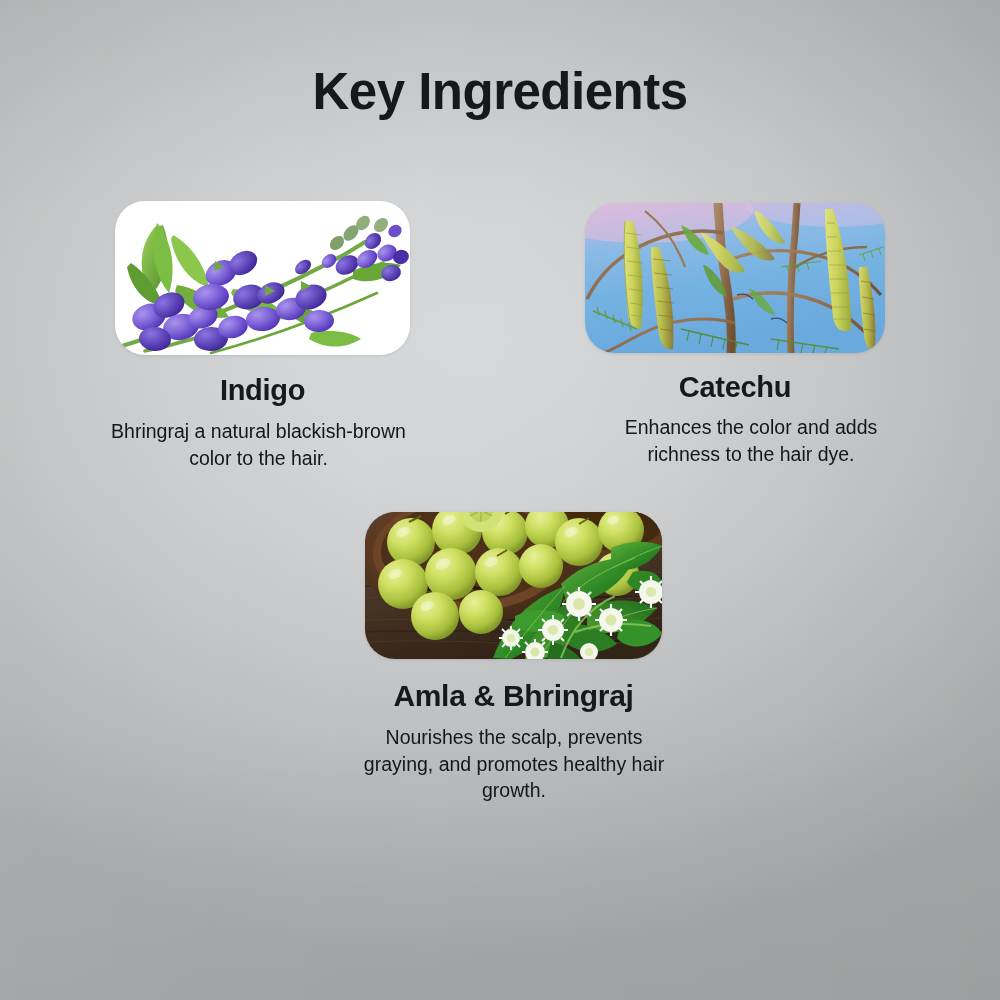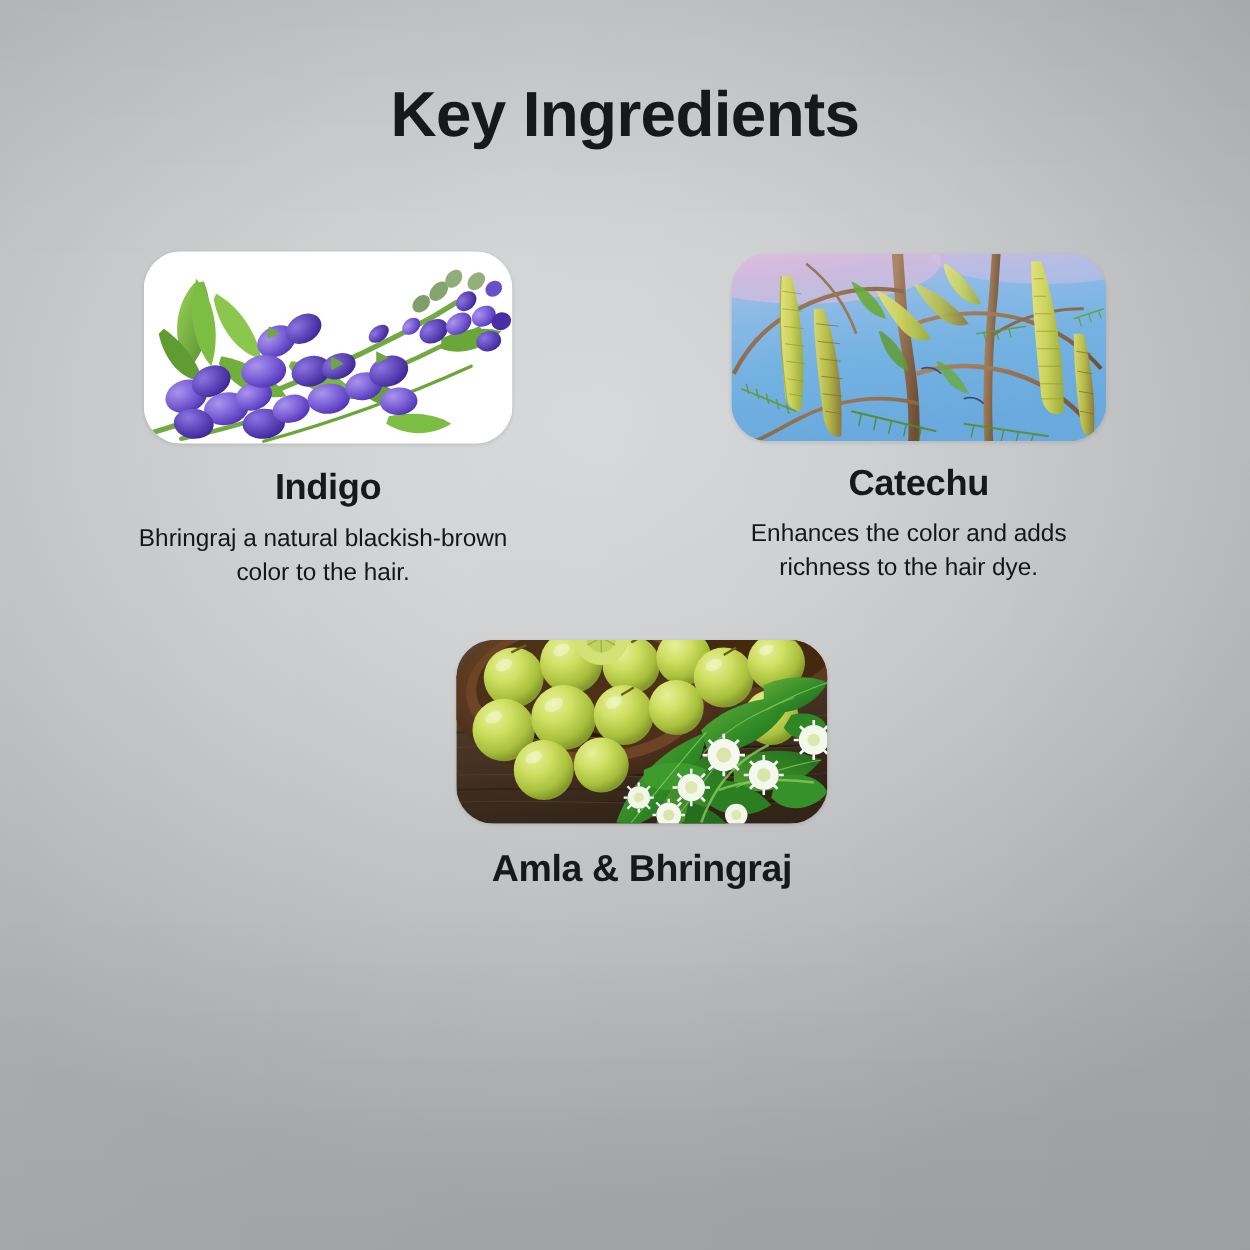--- a/index.html
+++ b/index.html
@@ -71,21 +71,21 @@
 
   
   #card-indigo   { left:115px; top:201px; width:295px; }
   #card-indigo   .card-media { width:295px; height:154px; }
   #card-indigo   .card-title { margin-top:19px; }
   #card-indigo   .card-desc  { margin-top:11px; width:295px; margin-left:-4px; }
 
   #card-catechu  { left:585px; top:203px; width:300px; }
   #card-catechu  .card-media { width:300px; height:150px; }
   #card-catechu  .card-title { margin-top:18px; }
-  #card-catechu  .card-desc  { margin-top:10px; width:268px; margin-left:8px; }
+  #card-catechu  .card-desc  { margin-top:10px; width:268px; margin-left:32px; }
 
   #card-amla     { left:365px; top:512px; width:297px; }
   #card-amla     .card-media { width:297px; height:147px; }
   #card-amla     .card-title { margin-top:20px; font-size:30px; }
   #card-amla     .card-desc  { margin-top:11px; width:320px; margin-left:-11px; }
 
   
   .media-svg { display:block; width:100%; height:100%; }
 </style>
 </head>
@@ -536,15 +536,16 @@
             </g>
           </g>
           <g transform="translate(224,140)">
             <circle cx="0" cy="0" r="9" fill="#f2f6e8"></circle>
             <circle cx="0" cy="0" r="4" fill="#dce8af"></circle>
           </g>
         </g>
       </svg>
     </div>
     <div class="card-title">Amla &amp; Bhringraj</div>
+    <div class="card-desc">Nourishes the scalp, prevents graying, and promotes healthy hair growth.</div>
   </div>
 
 </div>
 
 </body></html>

